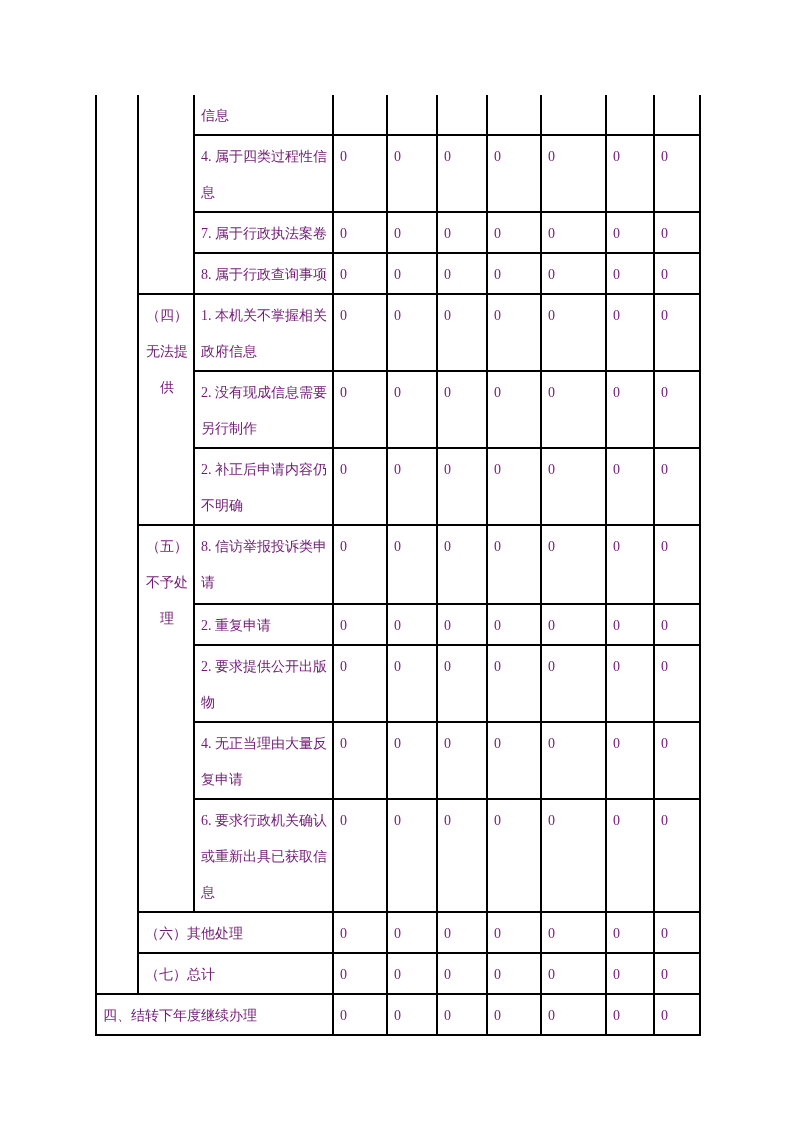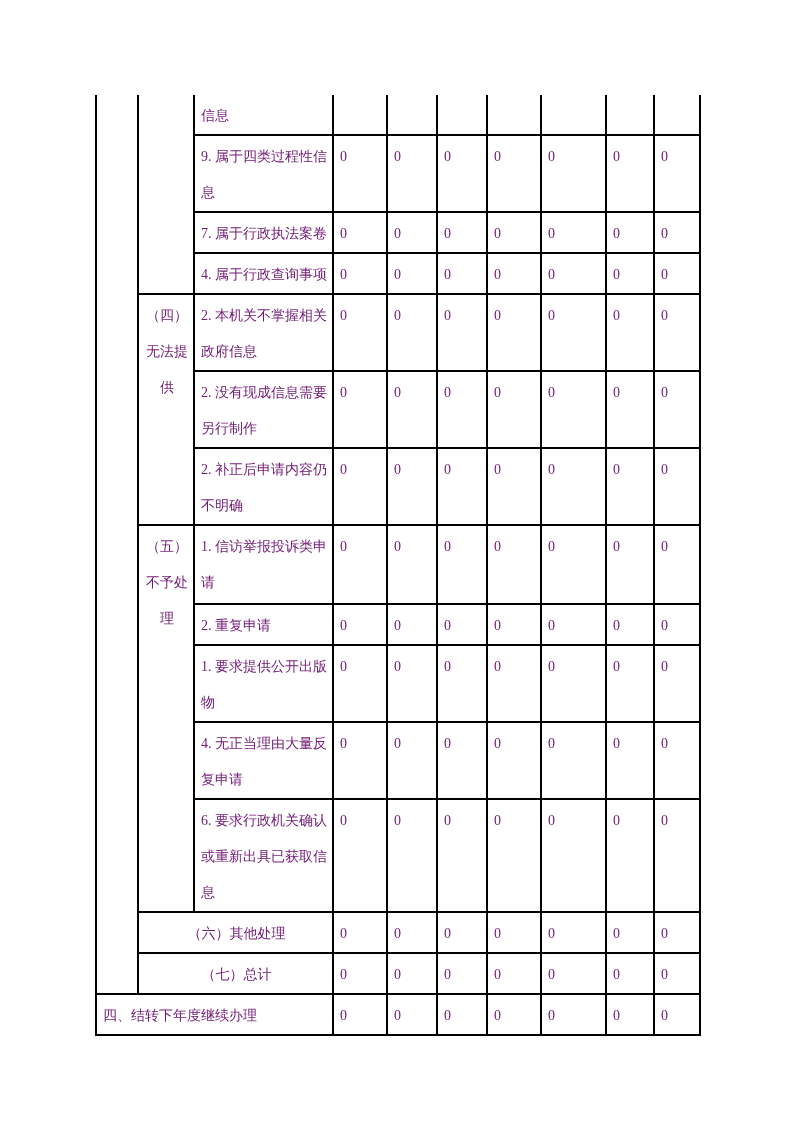--- a/index.html
+++ b/index.html
@@ -31,21 +31,21 @@
     vertical-align:middle;
     text-align:center;
     padding:0;
     font-size:15px;
   }
   td.num{
     font-size:15px;
     padding-left:7px;
     white-space:nowrap;
   }
-  td.merged-label{padding-left:11px;font-size:15px;text-align:center;}
+  td.merged-label{padding-left:11px;font-size:15px;}
   td.full-label{padding-left:5px;font-size:16px;margin-top:48px;}
   td.spacer{padding:0;}
   tr.r0{height:39px}
   tr.r1{height:75px}
   tr.r2{height:41px}
   tr.r3{height:34px}
   tr.r4{height:77px}
   tr.r5{height:75px}
   tr.r6{height:77px}
   tr.r7{height:79px}
@@ -84,21 +84,21 @@
     <td class="num"></td>
           <td class="num"></td>
           <td class="num"></td>
           <td class="num"></td>
           <td class="num"></td>
           <td class="num"></td>
           <td class="num"></td>
         </tr>
 
     <tr class="r1">
-      <td class="label">9. 属于四类过程性信
+      <td class="label">4. 属于四类过程性信
 息</td>
 
     <td class="num">0</td>
           <td class="num">0</td>
           <td class="num">0</td>
           <td class="num">0</td>
           <td class="num">0</td>
           <td class="num">0</td>
           <td class="num">0</td>
         </tr>
@@ -109,36 +109,36 @@
     <td class="num">0</td>
           <td class="num">0</td>
           <td class="num">0</td>
           <td class="num">0</td>
           <td class="num">0</td>
           <td class="num">0</td>
           <td class="num">0</td>
         </tr>
 
     <tr class="r3">
-      <td class="label">4. 属于行政查询事项</td>
+      <td class="label">8. 属于行政查询事项</td>
 
     <td class="num">0</td>
           <td class="num">0</td>
           <td class="num">0</td>
           <td class="num">0</td>
           <td class="num">0</td>
           <td class="num">0</td>
           <td class="num">0</td>
         </tr>
 
     <tr class="r4">
       <td class="group" rowspan="3">（四）
 无法提
 供</td>
-      <td class="label">2. 本机关不掌握相关
+      <td class="label">1. 本机关不掌握相关
 政府信息</td>
 
     <td class="num">0</td>
           <td class="num">0</td>
           <td class="num">0</td>
           <td class="num">0</td>
           <td class="num">0</td>
           <td class="num">0</td>
           <td class="num">0</td>
         </tr>
@@ -166,21 +166,21 @@
           <td class="num">0</td>
           <td class="num">0</td>
           <td class="num">0</td>
           <td class="num">0</td>
         </tr>
 
     <tr class="r7">
       <td class="group" rowspan="5">（五）
 不予处
 理</td>
-      <td class="label">1. 信访举报投诉类申
+      <td class="label">8. 信访举报投诉类申
 请</td>
 
     <td class="num">0</td>
           <td class="num">0</td>
           <td class="num">0</td>
           <td class="num">0</td>
           <td class="num">0</td>
           <td class="num">0</td>
           <td class="num">0</td>
         </tr>
@@ -191,21 +191,21 @@
     <td class="num">0</td>
           <td class="num">0</td>
           <td class="num">0</td>
           <td class="num">0</td>
           <td class="num">0</td>
           <td class="num">0</td>
           <td class="num">0</td>
         </tr>
 
     <tr class="r9">
-      <td class="label">1. 要求提供公开出版
+      <td class="label">2. 要求提供公开出版
 物</td>
 
     <td class="num">0</td>
           <td class="num">0</td>
           <td class="num">0</td>
           <td class="num">0</td>
           <td class="num">0</td>
           <td class="num">0</td>
           <td class="num">0</td>
         </tr>

